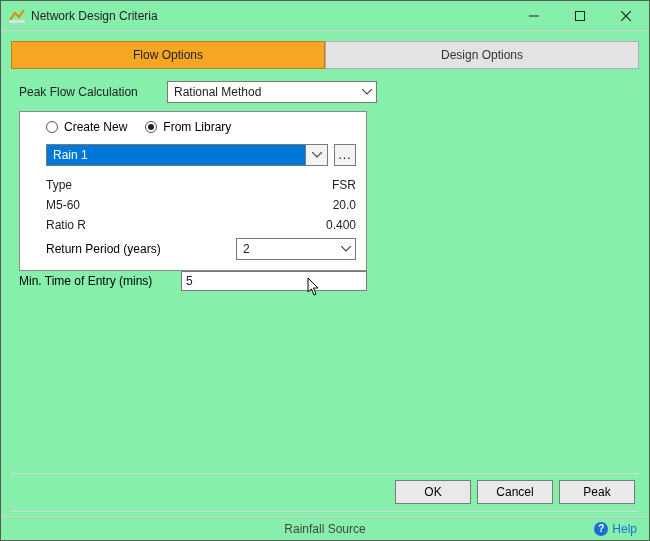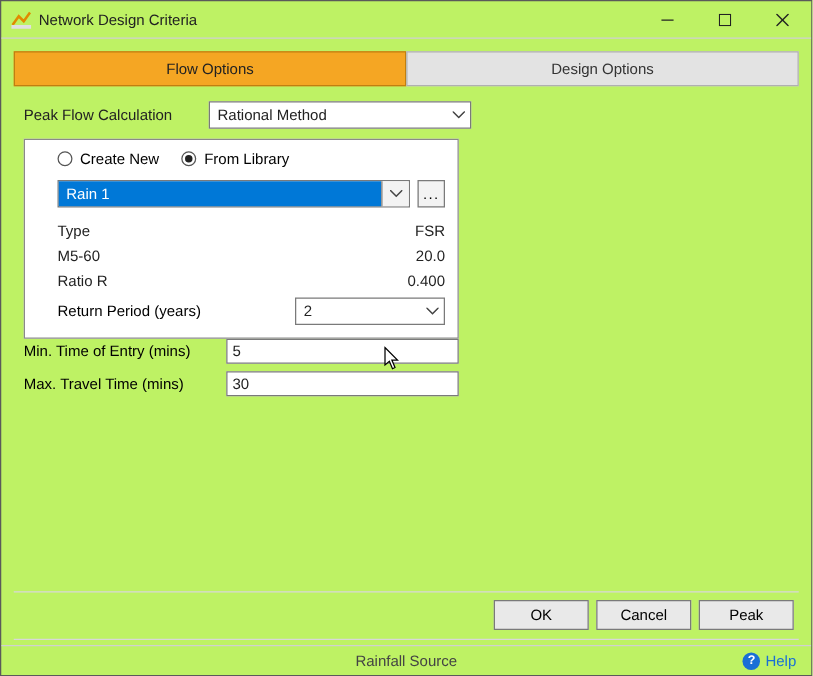--- a/index.html
+++ b/index.html
@@ -1,17 +1,17 @@
 <!DOCTYPE html>
 <html><head>
   <meta charset="utf-8">
   <style>
     * { box-sizing: border-box; font-family: "Segoe UI", Tahoma, sans-serif; font-size: 12px; }
     body { margin: 0; background: #fff; }
-    .window { width: 650px; height: 541px; border: 1px solid #5a5a5a; background: #bef264; position: relative; overflow: hidden; }
+    .window { width: 650px; height: 541px; border: 1px solid #5a5a5a; background: #86efac; position: relative; overflow: hidden; }
     .titlebar { height: 30px; display: flex; align-items: center; padding: 0 0 0 8px; border-bottom: 1px solid #d0d0d0; }
     .titlebar .app-icon { width: 16px; height: 16px; margin-right: 6px; }
     .titlebar .title { flex: 1; color: #222; }
     .win-controls { display: flex; height: 100%; }
     .win-btn { width: 46px; height: 30px; display: flex; align-items: center; justify-content: center; color: #222; }
     .tabs { display: flex; padding: 10px 10px 0 10px; gap: 0; }
     .tab { flex: 1; height: 28px; display: flex; align-items: center; justify-content: center; border: 1px solid #b0b0b0; background: #e8e8e8; color: #333; cursor: pointer; }
     .tab.active { background: #f5a623; border-color: #c07f10; color: #222; font-weight: normal; }
     .tab.inactive { background: #e3e3e3; }
     .content { padding: 12px 18px 6px 18px; }
@@ -163,24 +163,20 @@
           <path d="M1 1 L1 15 L4.5 12 L7 18 L9 17 L6.5 11 L11 11 Z" fill="#fff" stroke="#000" stroke-width="1"></path>
         </svg>
       </div>
     </div>
 
     <div class="below-group">
       <div class="input-row">
         <span class="il">Min. Time of Entry (mins)</span>
         <input class="text-input" type="text" value="5" style="">
       </div>
-      <div class="input-row">
-        <span class="il">Max. Travel Time (mins)</span>
-        <input class="text-input" type="text" value="30" style="">
-      </div>
     </div>
 
   </div>
 
   <div class="separator2"></div>
 
   <div class="button-row">
     <div class="btn">
         <span>OK</span>
       </div>

